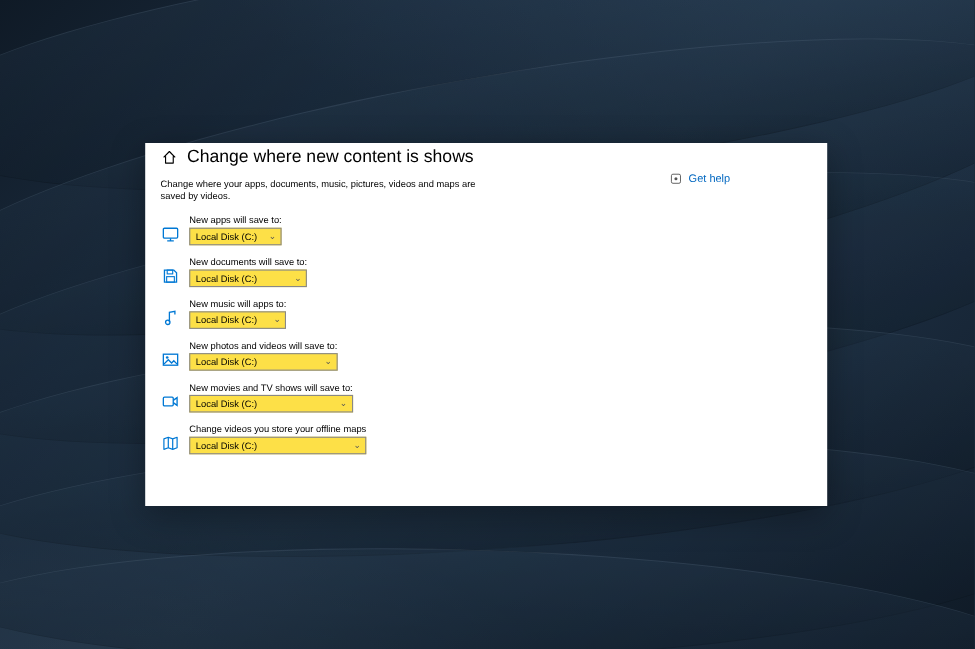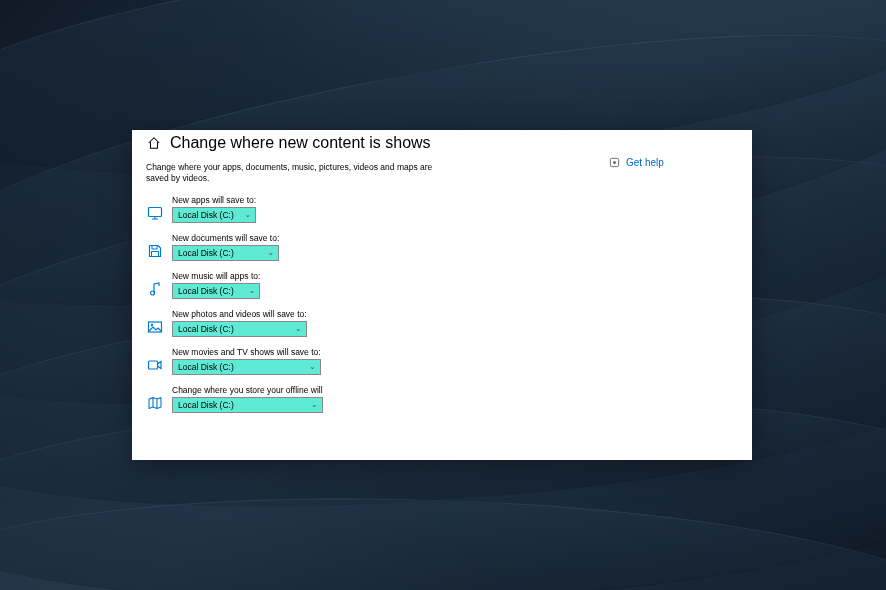--- a/index.html
+++ b/index.html
@@ -69,21 +69,21 @@
 
   .intro { font-size: 8.5px; color:#000; max-width: 300px; line-height: 1.35; margin-bottom: 10px;}
 
   .setting-row { display:flex; align-items:flex-end; gap:8px; margin-bottom: 10px; }
   .setting-icon { width:18px; height:18px; display:flex; align-items:center; justify-content:center; color:#0078d4; flex-shrink:0; margin-bottom:1px;}
   .setting-body { display:flex; flex-direction:column; gap:2px;text-align:center; }
   .setting-label { font-size: 8.5px; color:#000; }
   .combo {
     height: 16px;
     border: 1px solid #888;
-    background: #5eead4;
+    background: #fde047;
     font-size: 8.5px;
     padding: 0 4px 0 5px;
     display:flex; align-items:center; gap:6px;
     min-width: 82px;
     cursor: default;
     justify-content: space-between;
   }
   .chev { font-size: 8px; color:#555;}
 
   .help-row { display:flex; align-items:center; gap:6px; font-size:10px; }
@@ -200,21 +200,21 @@
         </div>
       </div>
 
       <div class="setting-row">
         <div class="setting-icon">
           <svg width="16" height="16" viewBox="0 0 16 16">
               <path d="M2 4 L6 2.5 L10 4 L14 2.5 V12 L10 13.5 L6 12 L2 13.5 Z M6 2.5 V12 M10 4 V13.5" stroke="#0078d4" stroke-width="1.1" fill="none" stroke-linejoin="round"></path>
             </svg>
         </div>
         <div class="setting-body">
-          <div class="setting-label">Change where you store your offline will</div>
+          <div class="setting-label">Change videos you store your offline maps</div>
           <div class="combo">
             <span>Local Disk (C:)</span>
             <span class="chev">⌄</span>
           </div>
         </div>
       </div>
 
     </div>
 
     <div class="side">

